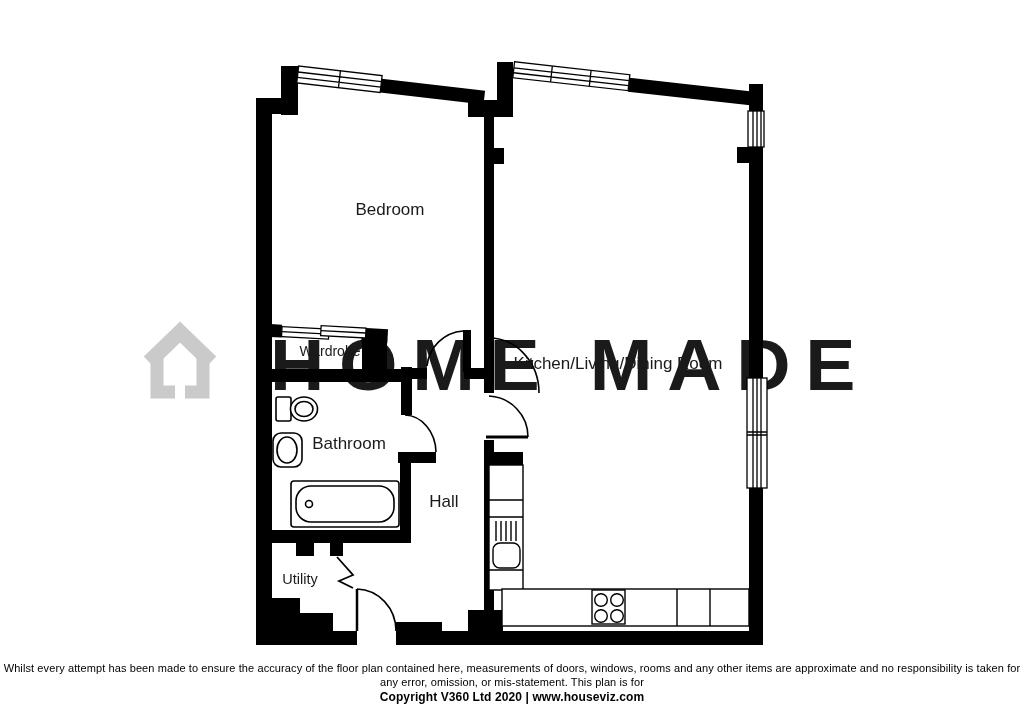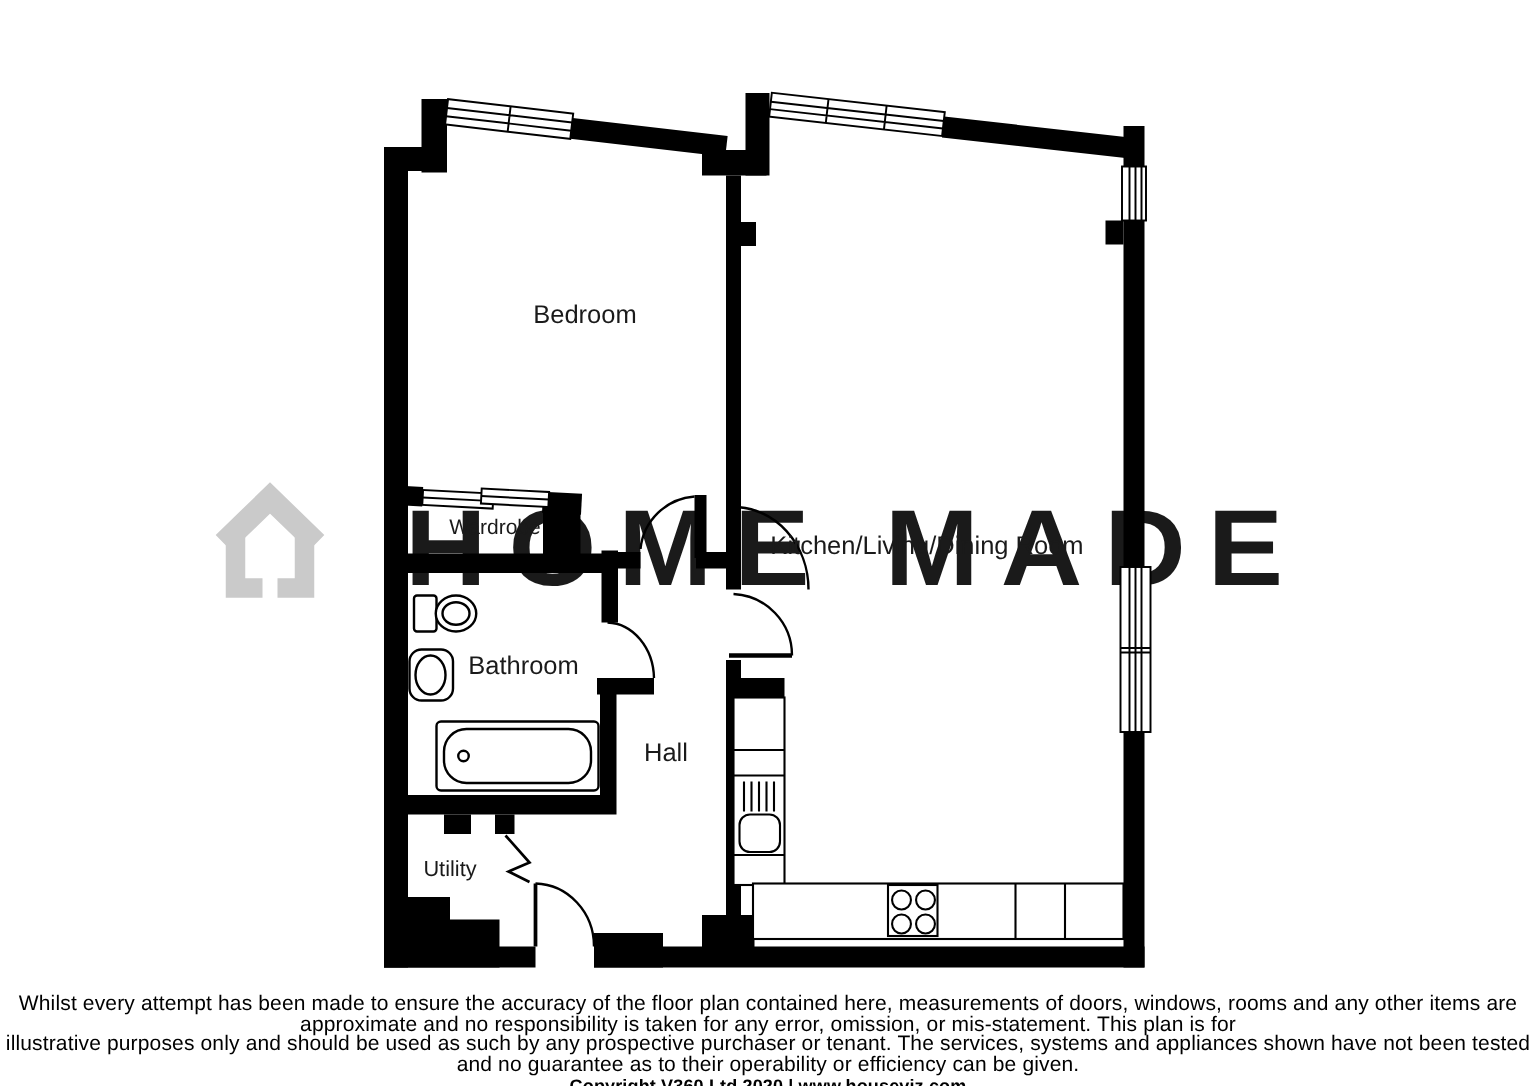--- a/index.html
+++ b/index.html
@@ -2,21 +2,21 @@
 <html><head>
 <meta charset="utf-8">
 <style>
   html,body{margin:0;padding:0;background:#fff;}
   body{width:1024px;height:724px;position:relative;overflow:hidden;
        font-family:"Liberation Sans", sans-serif;}
   .page{position:absolute;inset:0;background:#fff;}
   svg{position:absolute;left:0;top:0;}
   .footer{position:absolute;left:0;top:662px;width:1024px;text-align:center;
           color:#000;}
-  .footer p{margin:0;font-size:14px;line-height:13.5px;letter-spacing:0.1px;}
+  .footer p{margin:0;font-size:11px;line-height:13.5px;letter-spacing:0.1px;}
   .footer .copy{font-weight:bold;font-size:12px;margin-top:2px;}
   text{font-family:"Liberation Sans", sans-serif;fill:#1a1a1a;}
   .wm-text{font-weight:bold;letter-spacing:14px;}
 </style>
 </head>
 <body>
 
 <div class="page">
 
 <svg width="1024" height="660" viewBox="0 0 1024 660">
@@ -163,17 +163,16 @@
     <text x="330" y="356" font-size="14">Wardrobe</text>
     <text x="349" y="449" font-size="17">Bathroom</text>
     <text x="444" y="507" font-size="17">Hall</text>
     <text x="300" y="584" font-size="14.5">Utility</text>
     <text x="618" y="369" font-size="17">Kitchen/Living/Dining Room</text>
   </g>
 </svg>
 
   <div class="footer">
     <p>Whilst every attempt has been made to ensure the accuracy of the floor plan contained here, measurements of doors, windows, rooms and any other items are approximate and no responsibility is taken for any error, omission, or mis-statement. This plan is for</p>
-    <p>illustrative purposes only and should be used as such by any prospective purchaser or tenant. The services, systems and appliances shown have not been tested and no guarantee as to their operability or efficiency can be given.</p>
     <p class="copy">Copyright V360 Ltd 2020 | www.houseviz.com</p>
   </div>
 
 </div>
 
 </body></html>

